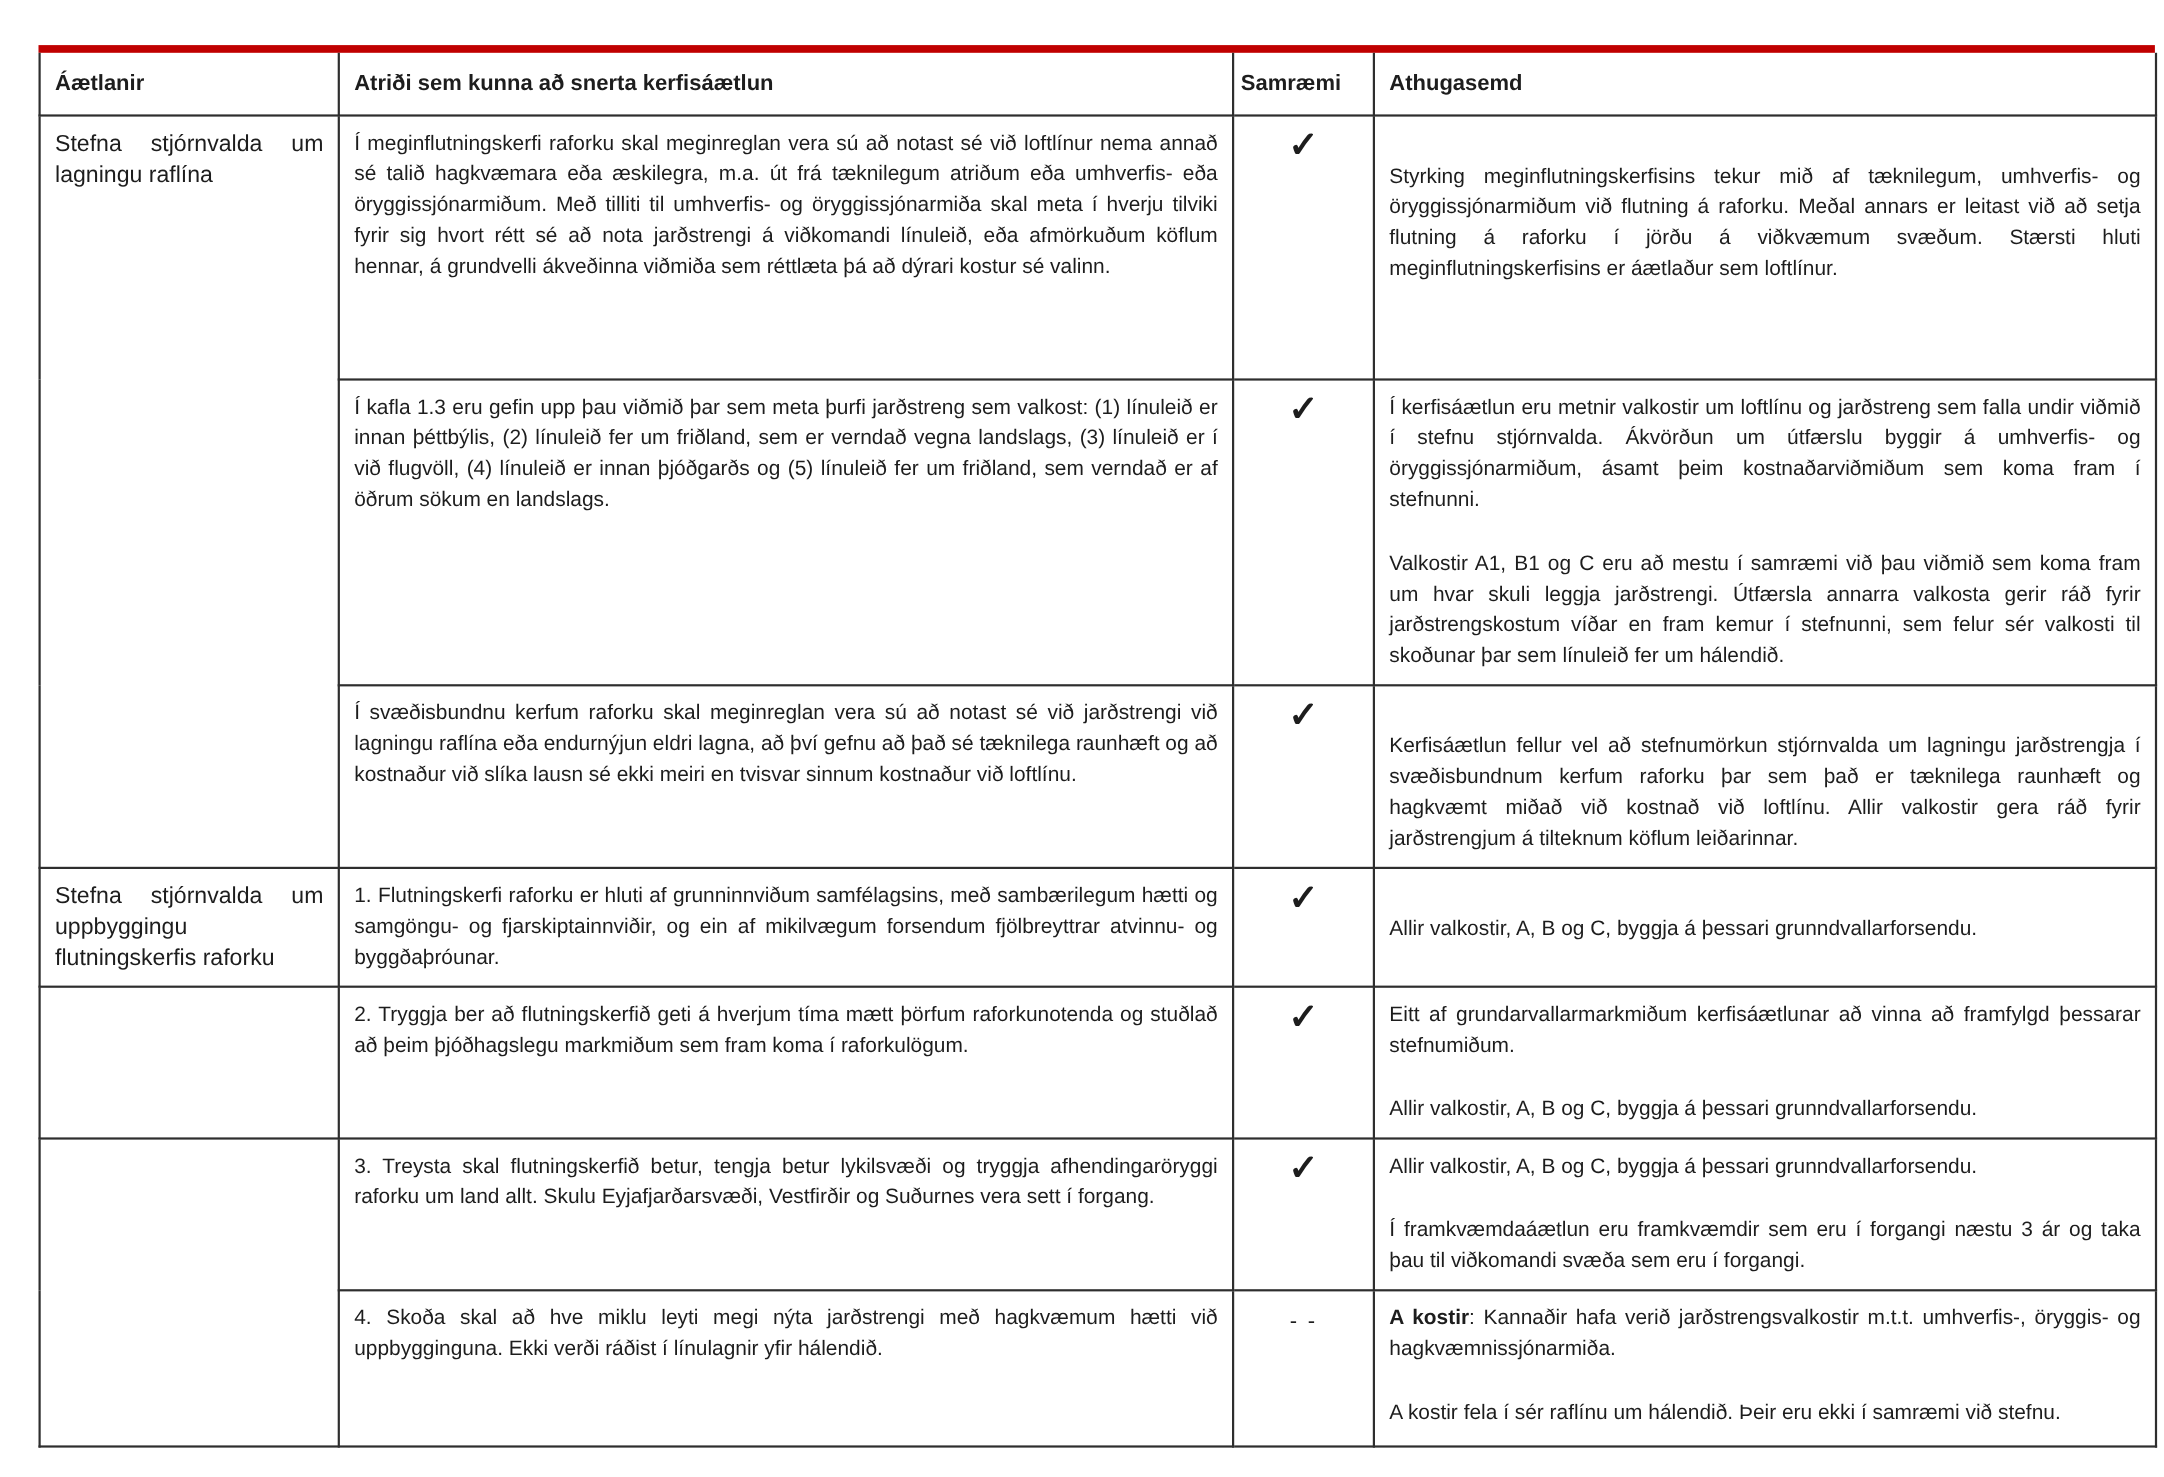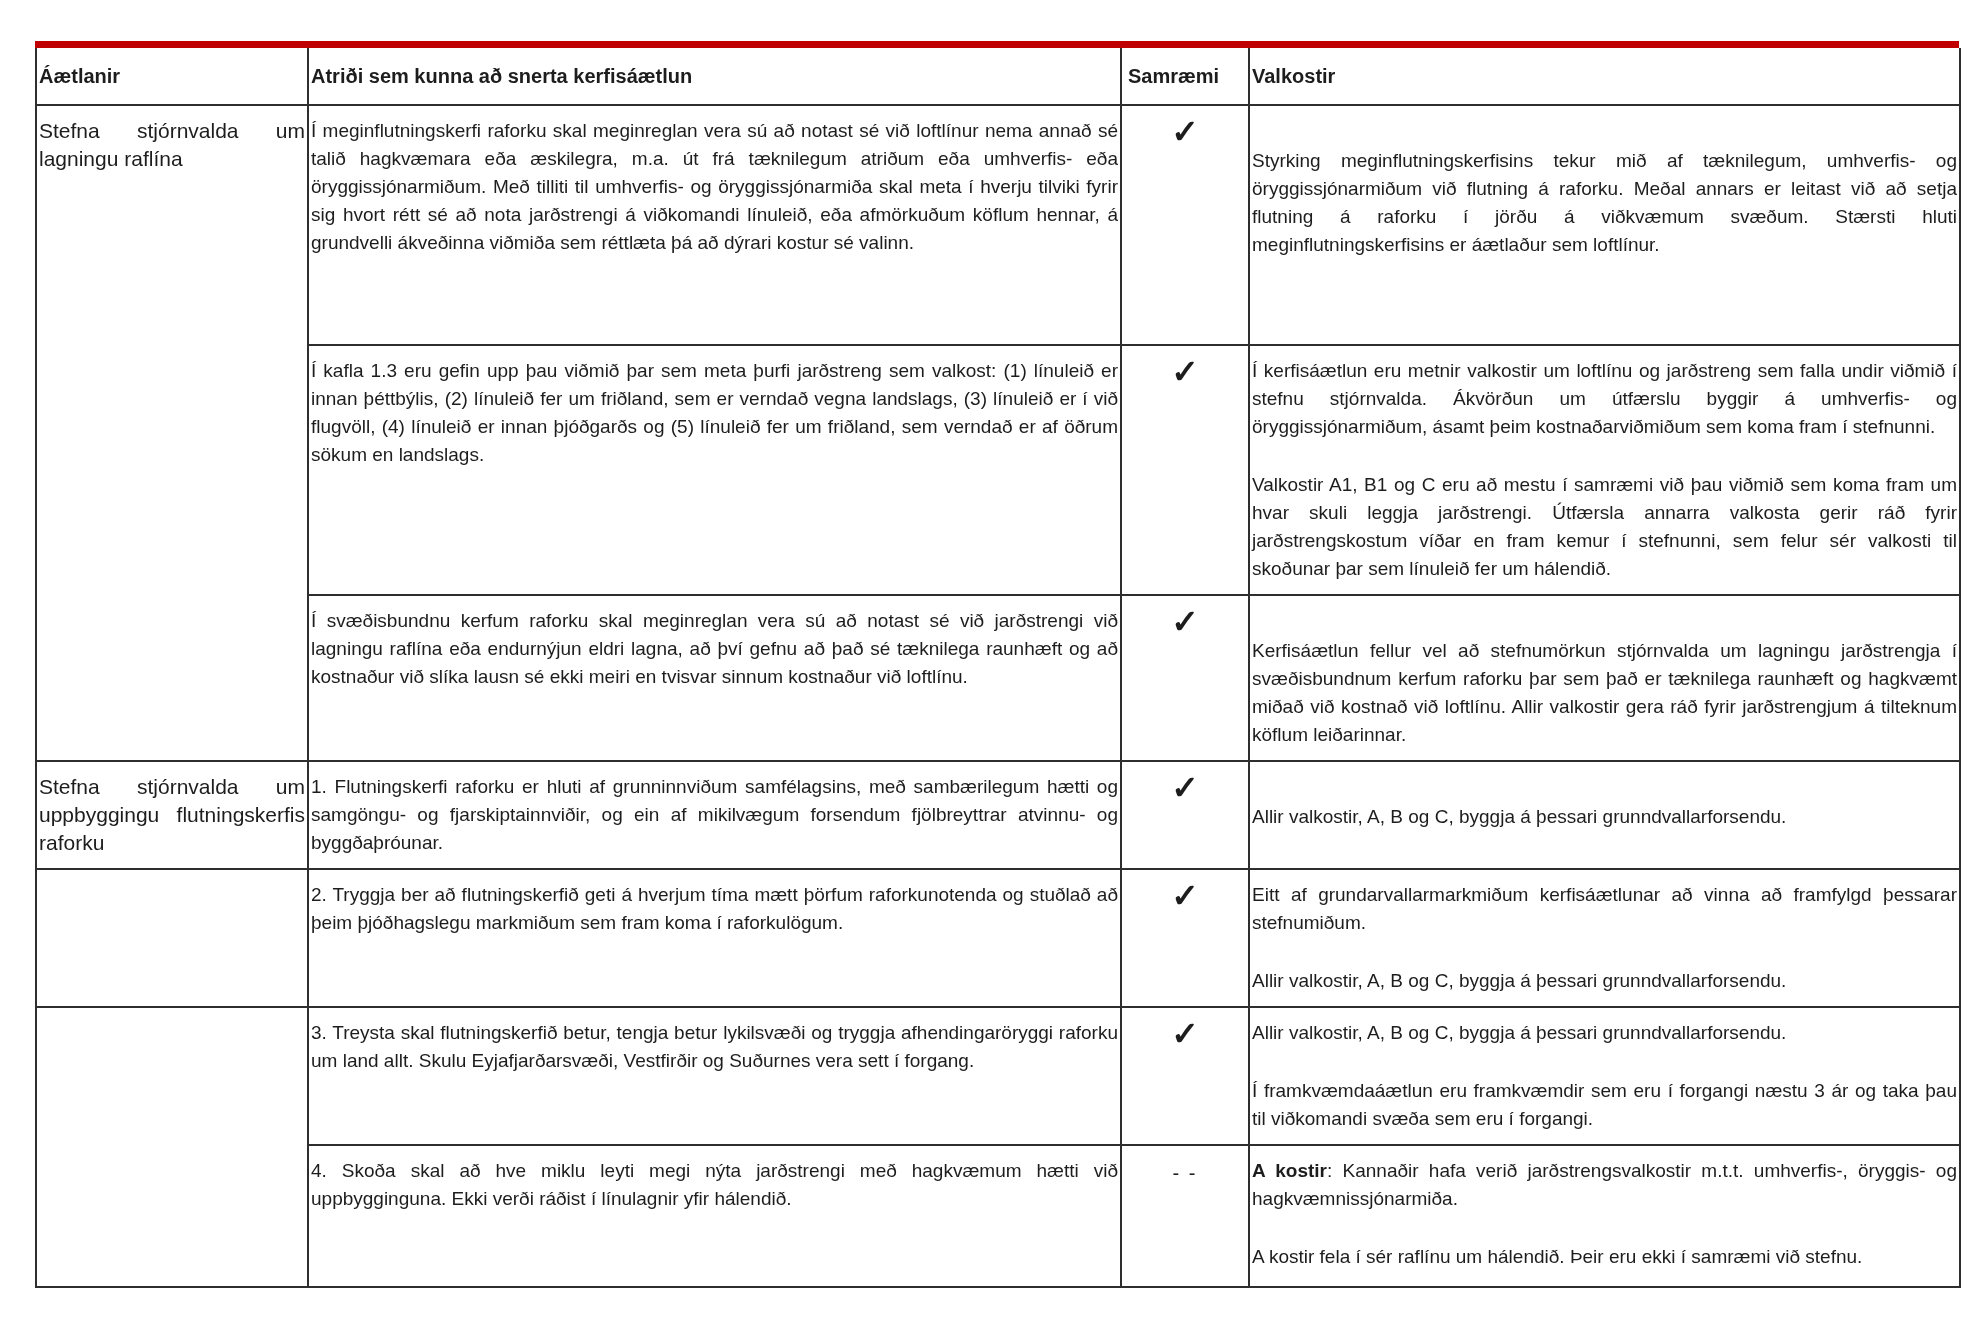--- a/index.html
+++ b/index.html
@@ -15,21 +15,21 @@
     position:absolute;left:35px;top:41px;width:1924px;height:7px;
   }
   table.doc{
     position:absolute;left:35px;top:48px;width:1924px;
     border-collapse:collapse;table-layout:fixed;
   }
   col.c1{width:272px;} col.c2{width:813px;} col.c3{width:128px;} col.c4{width:711px;}
   th,td{
     border:2px solid #2e2e2e;
     vertical-align:top;
-    padding:11px 2px;
+    padding:11px 13px;
     font-size:19px;
     line-height:28px;
   }
   tr.header-row{height:57px;}
   tr.header-row th{
     border-top:0;
     text-align:left;
     font-size:20px;
     font-weight:bold;
     vertical-align:middle;
@@ -79,21 +79,21 @@
         <col class="c2">
         <col class="c3">
         <col class="c4">
       </colgroup>
 
     <tbody>
         <tr class="header-row">
       <th>Áætlanir</th>
       <th>Atriði sem kunna að snerta kerfisáætlun</th>
       <th class="samraemi-h">Samræmi</th>
-      <th>Valkostir</th>
+      <th>Athugasemd</th>
     </tr>
 
     <tr class="r1">
       <td class="group-cell" rowspan="3">Stefna stjórnvalda um lagningu raflína</td>
       <td class="atridi-cell">Í meginflutningskerfi raforku skal meginreglan vera sú að notast sé við loftlínur nema annað sé talið hagkvæmara eða æskilegra, m.a. út frá tæknilegum atriðum eða umhverfis- eða öryggissjónarmiðum. Með tilliti til umhverfis- og öryggissjónarmiða skal meta í hverju tilviki fyrir sig hvort rétt sé að nota jarðstrengi á viðkomandi línuleið, eða afmörkuðum köflum hennar, á grundvelli ákveðinna viðmiða sem réttlæta þá að dýrari kostur sé valinn.</td>
       <td class="samraemi-cell"><span class="check">✓</span></td>
       <td class="athugasemd-cell">
         <p>Styrking meginflutningskerfisins tekur mið af tæknilegum, umhverfis- og öryggissjónarmiðum við flutning á raforku. Meðal annars er leitast við að setja flutning á raforku í jörðu á viðkvæmum svæðum. Stærsti hluti meginflutningskerfisins er áætlaður sem loftlínur.</p>
       </td>
     </tr>

